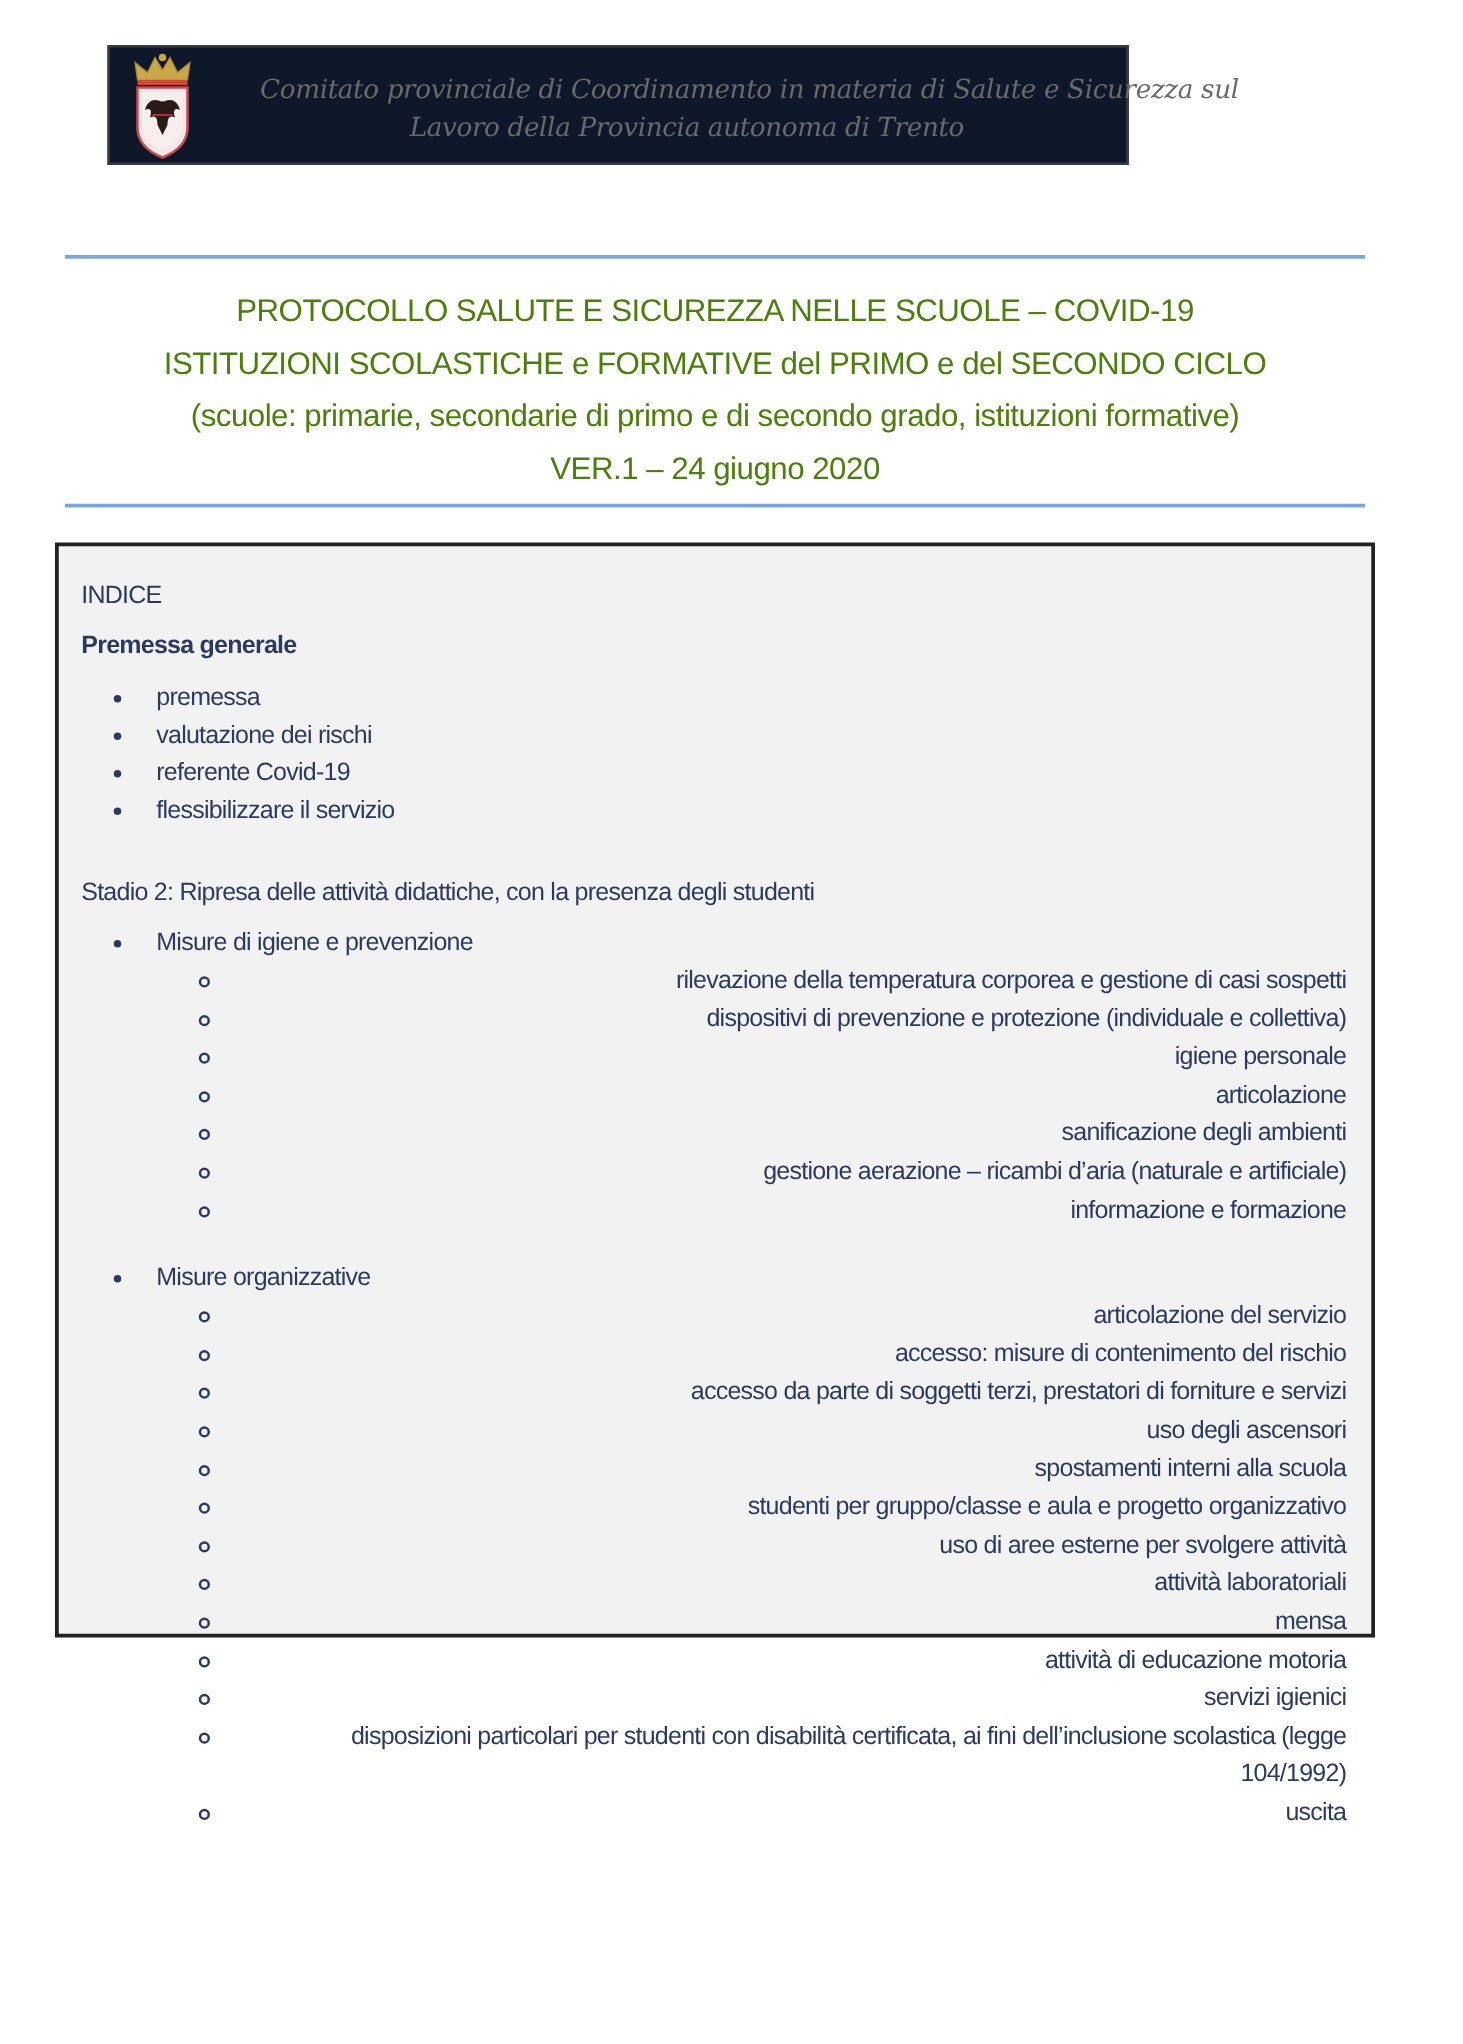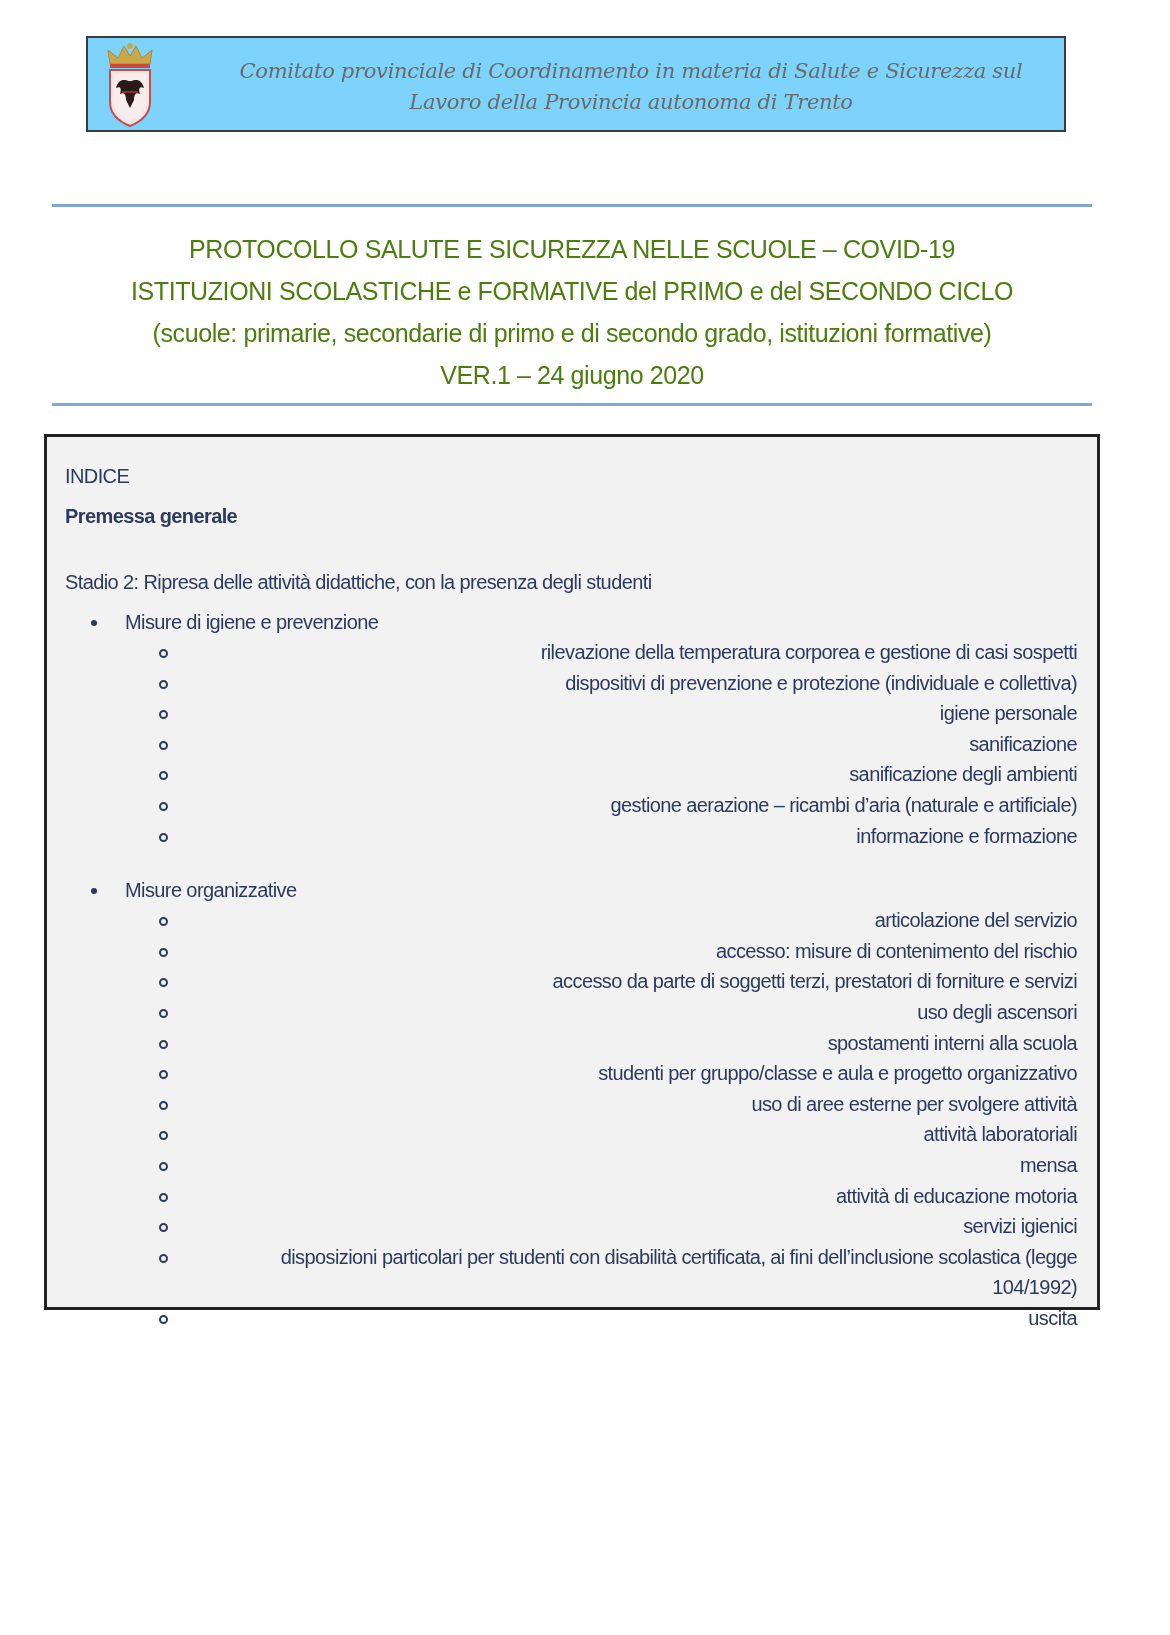--- a/index.html
+++ b/index.html
@@ -13,24 +13,24 @@
     position: relative;
     overflow: hidden;
     font-family: "Liberation Sans", sans-serif;
   }
 
   
   .header-box {
     position: absolute;
     left: 86px;
     top: 36px;
-    width: 980px;
+    width: 817px;
     height: 96px;
     border: 2px solid #3a3a3a;
-    background: #7dd3fc;
+    background: #0f172a;
     box-sizing: border-box;
   }
   .logo {
     position: absolute;
     left: 14px;
     top: 4px;
     width: 56px;
     height: 86px;
   }
   .header-text {
@@ -184,32 +184,38 @@
   <span class="tline">(scuole: primarie, secondarie di primo e di secondo grado, istituzioni formative)</span>
   <span class="tline">VER.1 – 24 giugno 2020</span>
 </div>
 <div class="rule bottom"></div>
 
 <div class="index-box">
   <div class="idx-content">
     <p class="idx-heading h-index">INDICE</p>
     <p class="idx-heading h-premessa">Premessa generale</p>
 
+    <ul class="l1">
+      <li><span class="bullet"></span><span class="text">premessa</span></li>
+      <li><span class="bullet"></span><span class="text">valutazione dei rischi</span></li>
+      <li><span class="bullet"></span><span class="text">referente Covid-19</span></li>
+      <li><span class="bullet"></span><span class="text">flessibilizzare il servizio</span></li>
+    </ul>
 
     <p class="idx-heading h-stadio">Stadio 2: Ripresa delle attività didattiche, con la presenza degli studenti</p>
 
     <ul class="l1">
       <li class="group">
         <span class="bullet"></span>
         <span class="text">Misure di igiene e prevenzione</span>
         <ul class="l2">
           <li><span class="hollow"></span><span class="text">rilevazione della temperatura corporea e gestione di casi sospetti</span></li>
           <li><span class="hollow"></span><span class="text">dispositivi di prevenzione e protezione (individuale e collettiva)</span></li>
           <li><span class="hollow"></span><span class="text">igiene personale</span></li>
-          <li><span class="hollow"></span><span class="text">sanificazione</span></li>
+          <li><span class="hollow"></span><span class="text">articolazione</span></li>
           <li><span class="hollow"></span><span class="text">sanificazione degli ambienti</span></li>
           <li><span class="hollow"></span><span class="text">gestione aerazione – ricambi d’aria (naturale e artificiale)</span></li>
           <li><span class="hollow"></span><span class="text">informazione e formazione</span></li>
         </ul>
       </li>
       <li class="group">
         <span class="bullet"></span>
         <span class="text">Misure organizzative</span>
         <ul class="l2">
           <li><span class="hollow"></span><span class="text">articolazione del servizio</span></li>

